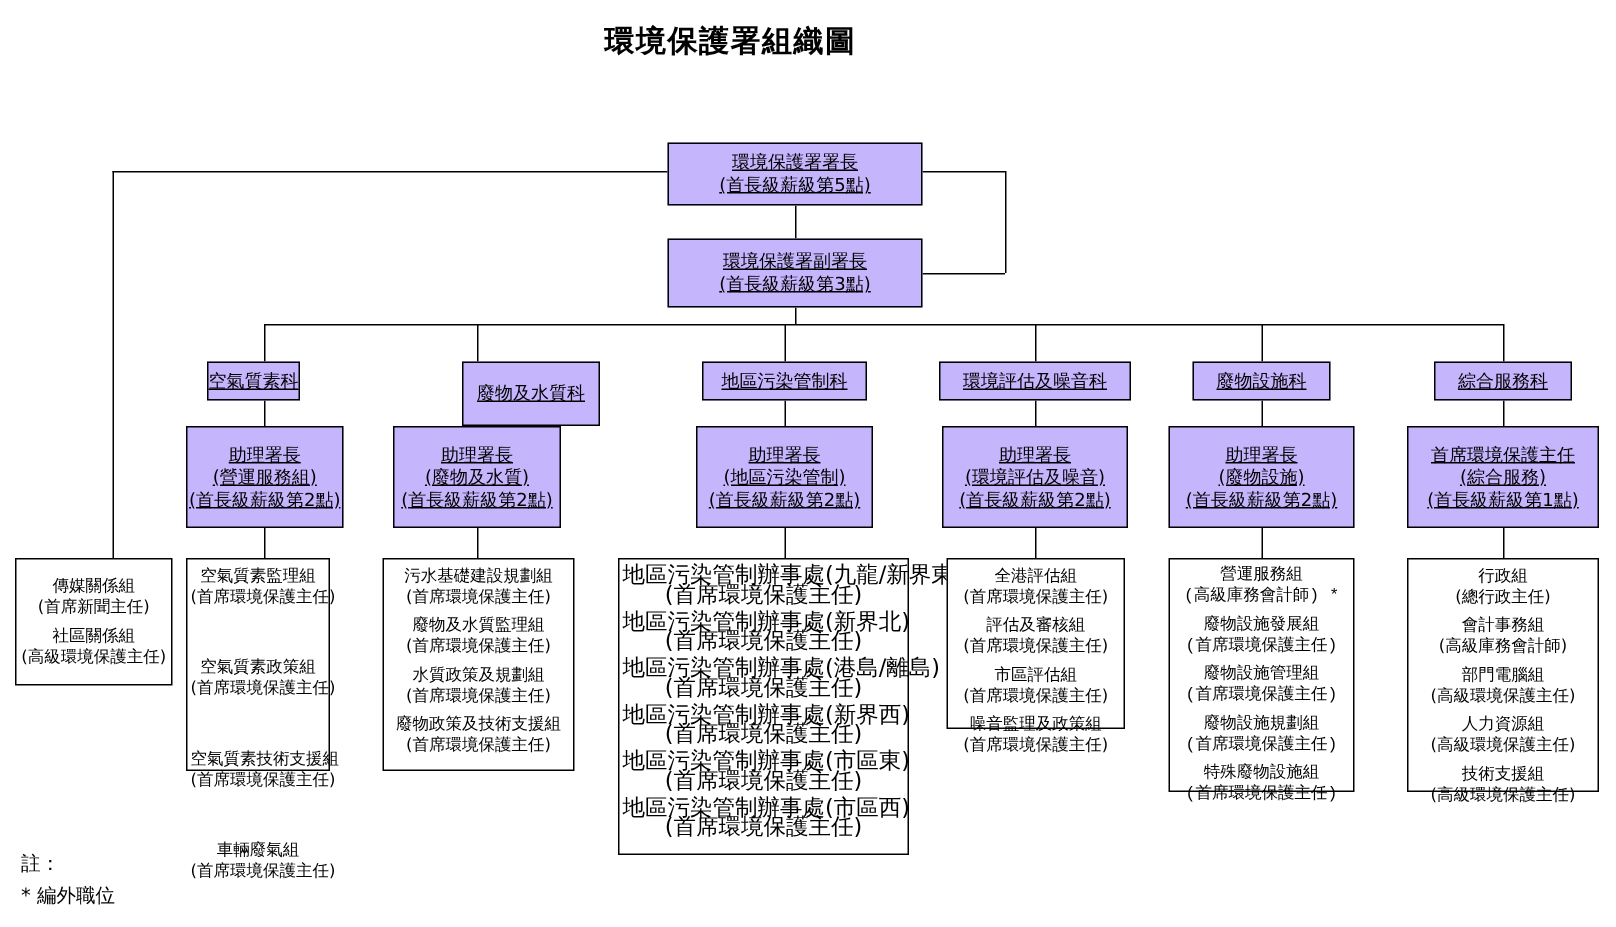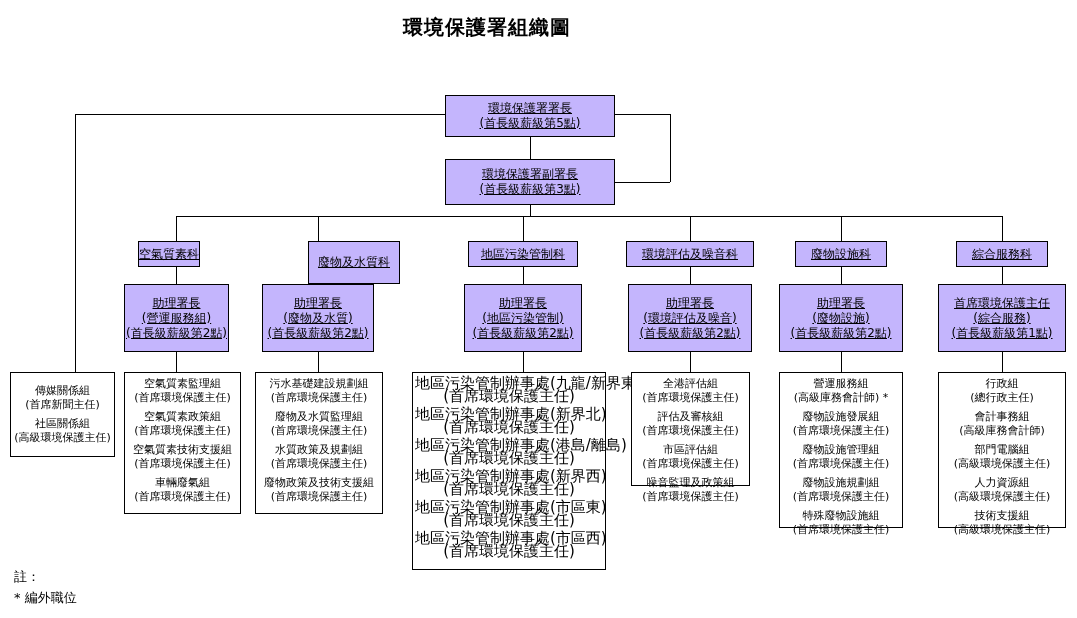--- a/index.html
+++ b/index.html
@@ -139,21 +139,21 @@
   </div>
 
   <div class="box deptbox" style="left:138px; top:241px; width:62px; height:26px;align-items:center;">
     <span class="ln">空氣質素科</span>
   </div>
   <div class="box" style="left:124px; top:284px; width:105px; height:68px;">
     <span class="ln">助理署長</span>
     <span class="ln">(營運服務組)</span>
     <span class="ln">(首長級薪級第2點)</span>
   </div>
-  <div class="listbox" style="left:124px; top:372px; width:117px; height:142px;">
+  <div class="listbox" style="left:124px; top:372px; width:96px; height:142px;gap:28px;">
     <span class="grp">
       <span class="n">空氣質素監理組</span>
       <span class="r">(首席環境保護主任)</span>
     </span>
     <span class="grp">
       <span class="n">空氣質素政策組</span>
       <span class="r">(首席環境保護主任)</span>
     </span>
     <span class="grp">
       <span class="n">空氣質素技術支援組</span>
@@ -255,21 +255,21 @@
   </div>
 
   <div class="box deptbox" style="left:795px; top:241px; width:92px; height:26px;">
     <span class="ln">廢物設施科</span>
   </div>
   <div class="box" style="left:779px; top:284px; width:124px; height:68px;">
     <span class="ln">助理署長</span>
     <span class="ln">(廢物設施)</span>
     <span class="ln">(首長級薪級第2點)</span>
   </div>
-  <div class="listbox" style="left:779px; top:372px; width:124px; height:156px;">
+  <div class="listbox" style="left:779px; top:372px; width:124px; height:156px;font-family:Liberation Mono, monospace;">
     <span class="grp">
       <span class="n">營運服務組</span>
       <span class="r">(高級庫務會計師) *</span>
     </span>
     <span class="grp">
       <span class="n">廢物設施發展組</span>
       <span class="r">(首席環境保護主任)</span>
     </span>
     <span class="grp">
       <span class="n">廢物設施管理組</span>

